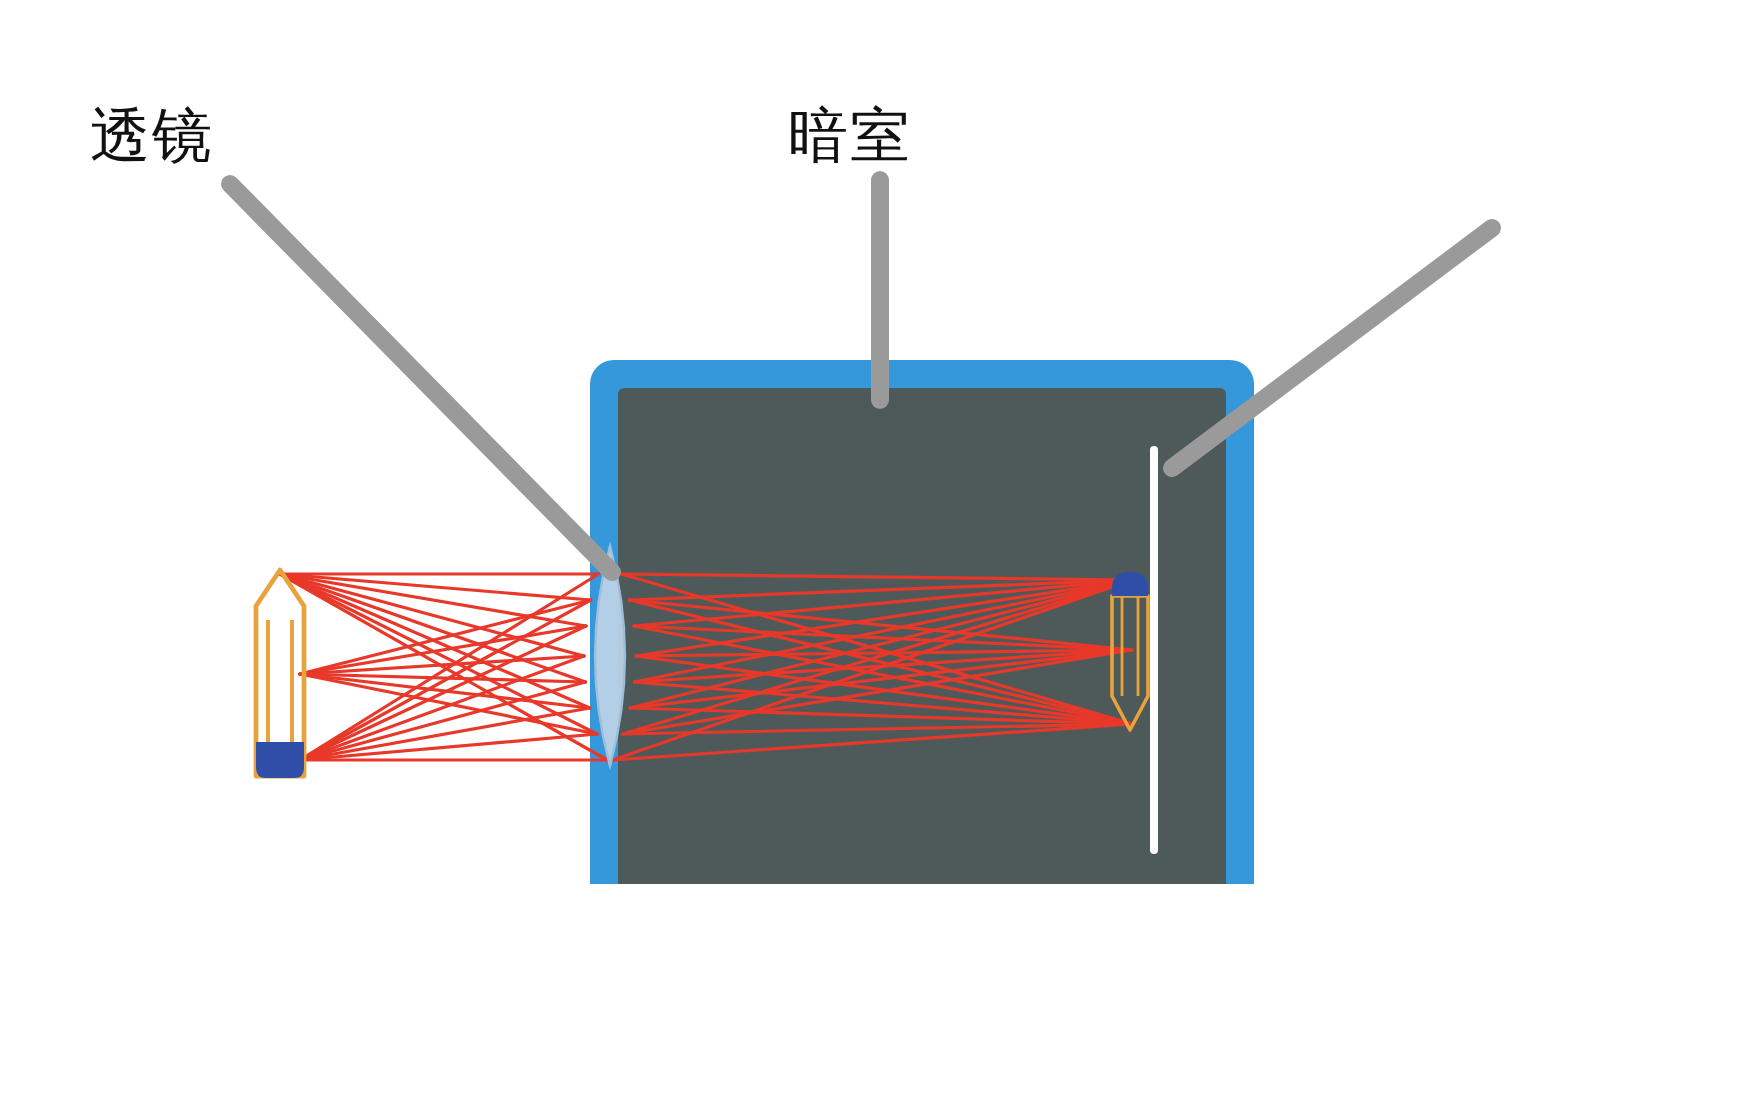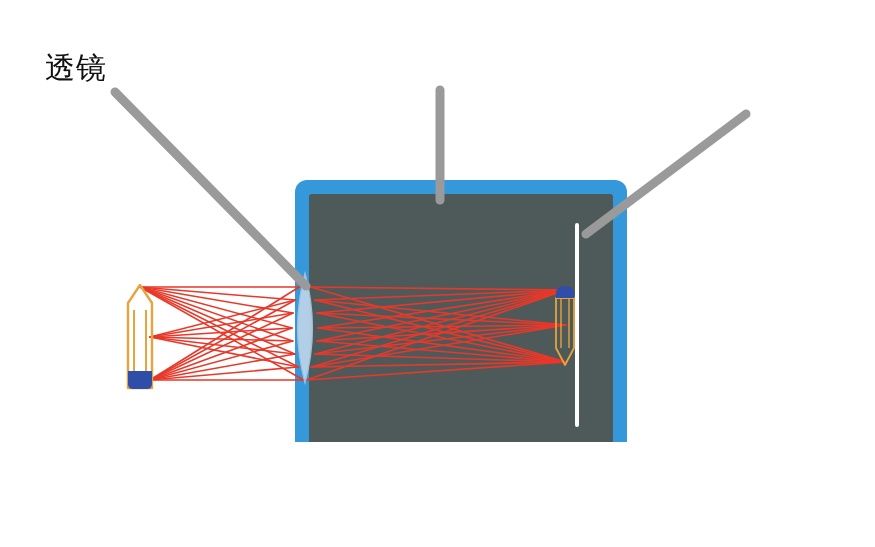--- a/index.html
+++ b/index.html
@@ -116,14 +116,15 @@
 
     <g id="leaders" stroke="#9a9a9a" stroke-width="9" stroke-linecap="round">
         <line x1="115" y1="92" x2="306" y2="286"></line>
         <line x1="440" y1="90" x2="440" y2="200"></line>
         <line x1="746" y1="114" x2="586" y2="234"></line>
       </g>
 
   </svg>
 
   <div class="label" id="label-lens" style="color: rgb(17, 17, 17);">透镜</div>
+  <div class="label" id="label-dark" style="color: rgb(17, 17, 17);">暗室</div>
 
 </div>
 
 </body></html>

